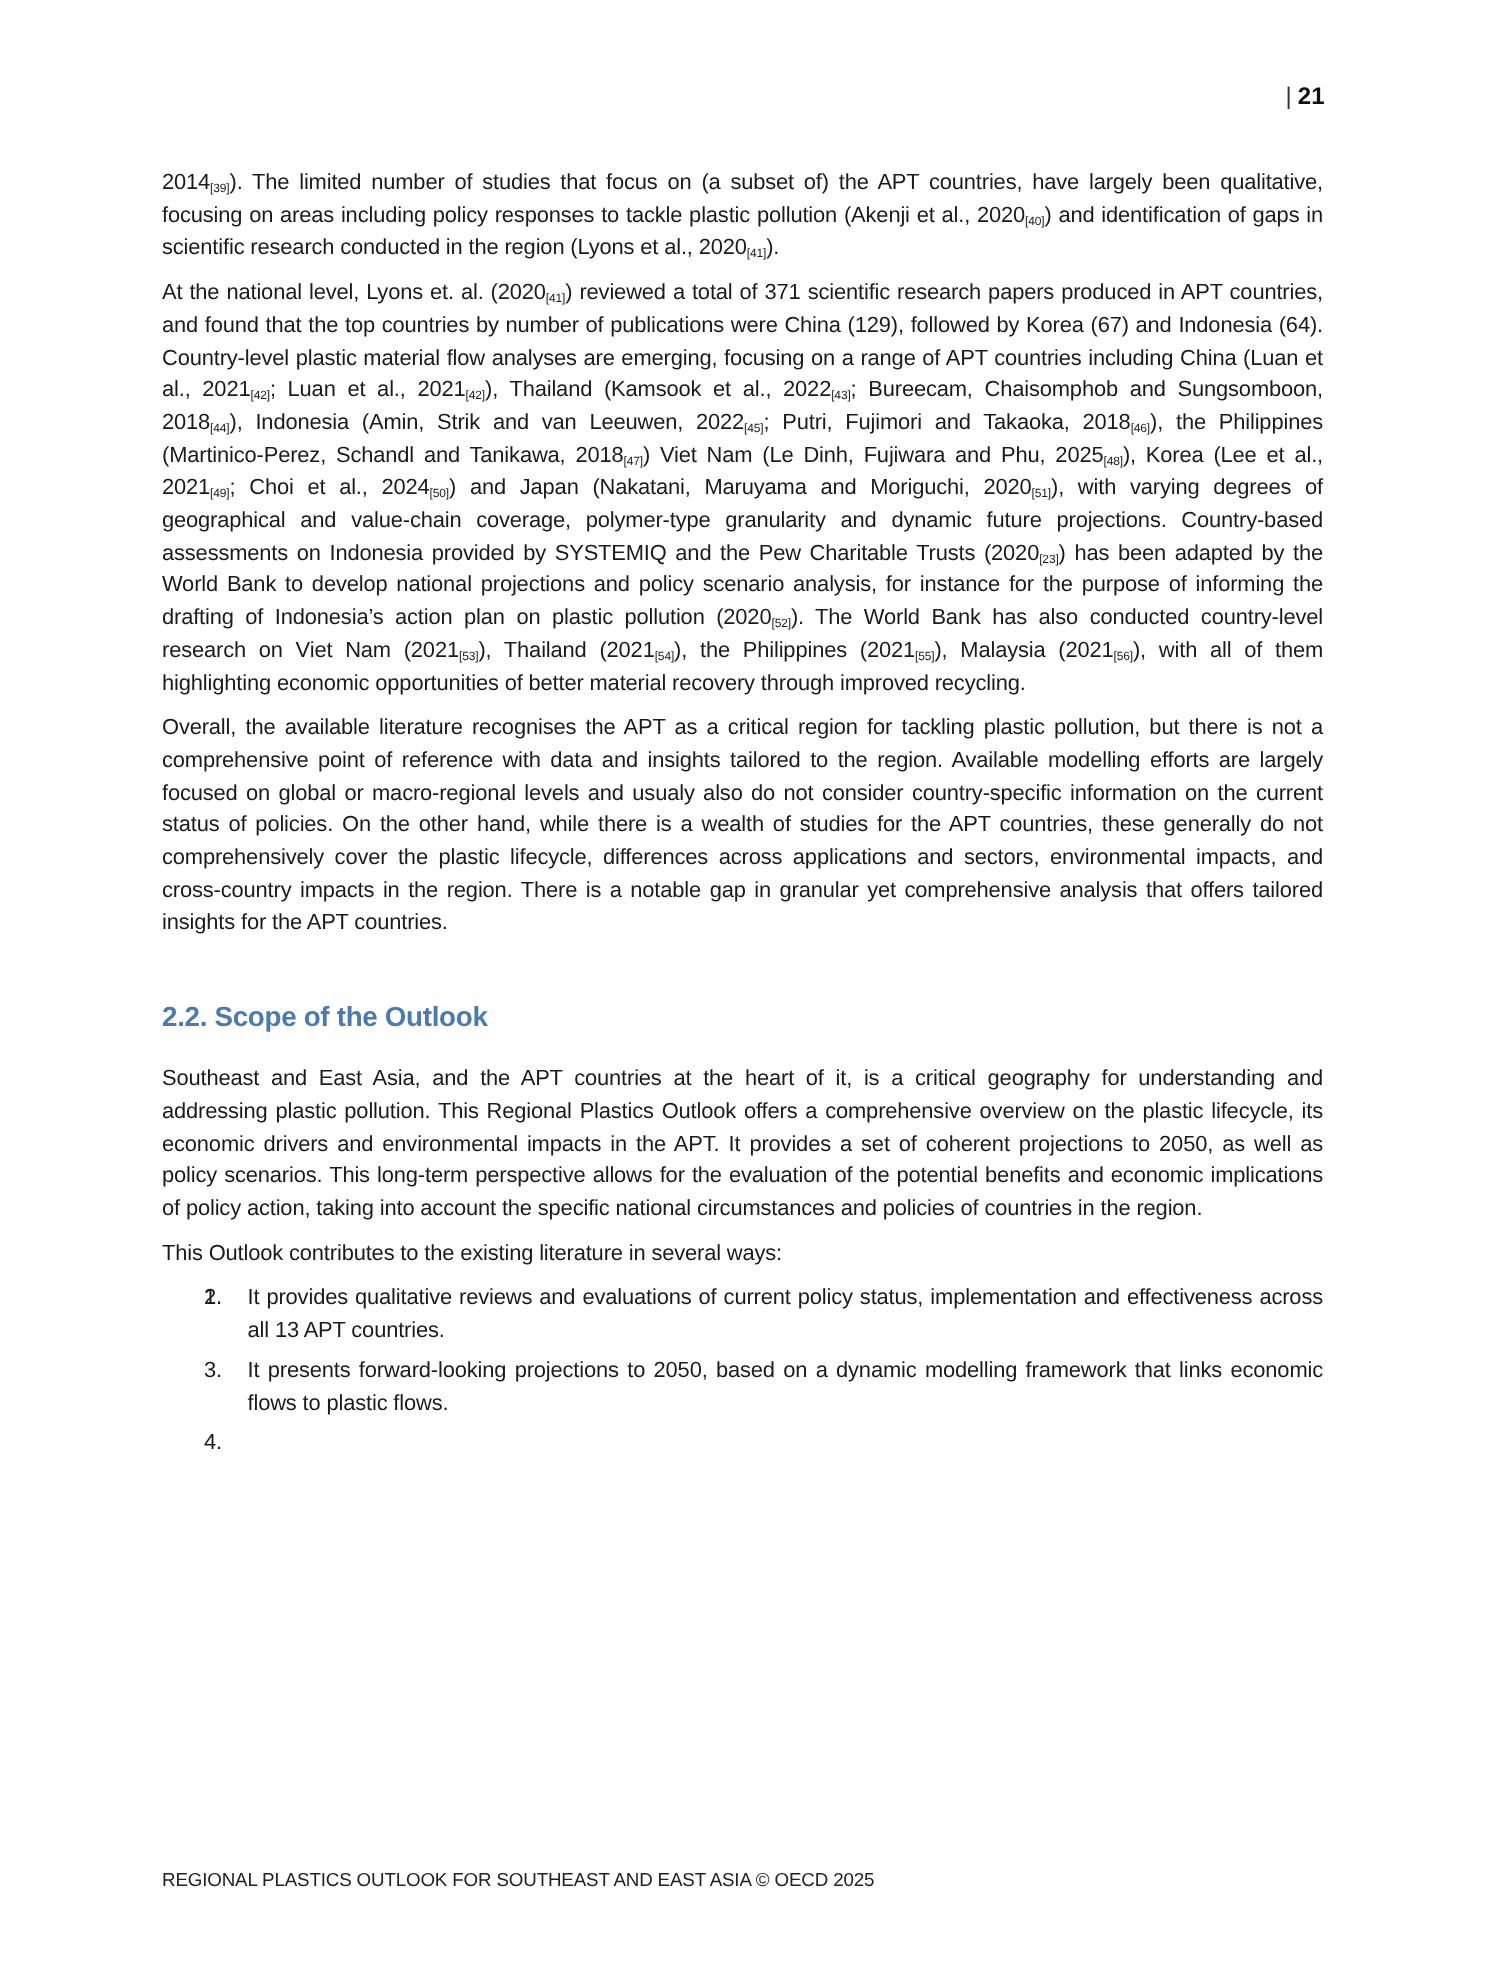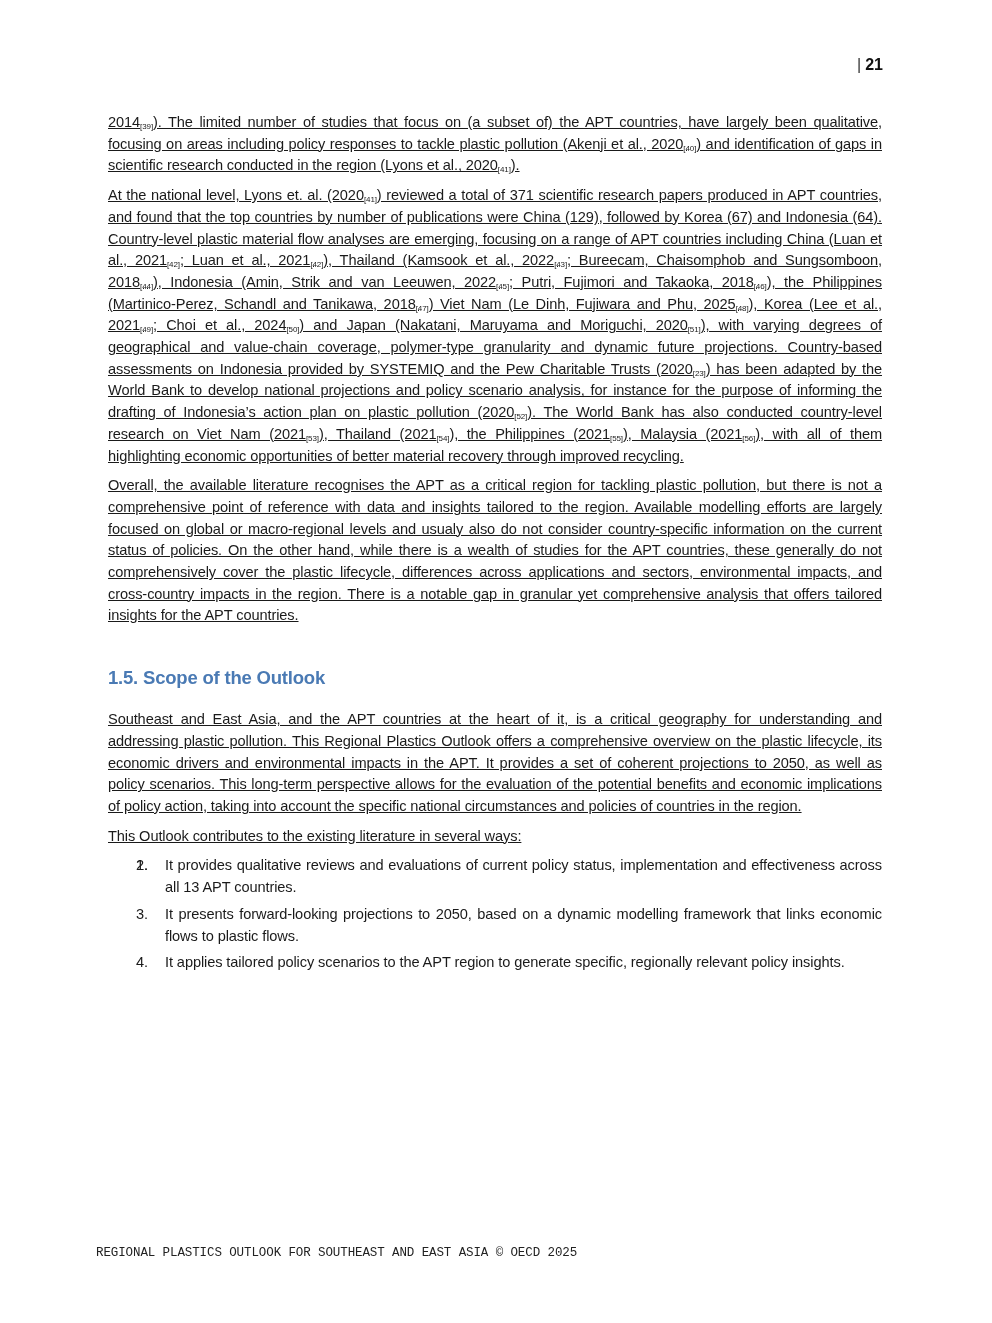--- a/index.html
+++ b/index.html
@@ -11,56 +11,56 @@
       position: absolute; top: 56px; right: 109px;
       font-size: 16px; font-weight: bold; color: #111;
       font-family: "Liberation Sans", sans-serif;
     }
     .page-num .bar { font-weight: normal; color: #333; margin-right: 4px; }
     .content {
       position: absolute; left: 108px; top: 112px; width: 774px;
     }
     p.body {
       margin: 0 0 8px 0; font-size: 14.6px; line-height: 21.7px;
-      text-align: justify; letter-spacing: -0.1px; text-decoration: underline;
+      text-align: justify; letter-spacing: -0.1px;
     }
     sub.ref { font-size: 8px; vertical-align: -2px; line-height: 0; }
     h2.section {
       margin: 40px 0 20px 0; font-size: 18.5px; font-weight: bold;
       color: #4a7ab4; letter-spacing: -0.2px;
     }
     ol.contrib { margin: 6px 0 0 0; padding: 0; list-style: none; }
     ol.contrib li {
       position: relative; padding-left: 57px; margin-bottom: 5px;
       font-size: 14.6px; line-height: 21.7px; text-align: justify; letter-spacing: -0.1px;
     }
     ol.contrib li .num { position: absolute; left: 28px; top: 0; }
     .footer {
-      position: absolute; left: 96px; top: 1246px;
-      font-size: 12.5px; color: #222; letter-spacing: -0.1px; font-family: Liberation Mono, monospace;
+      position: absolute; left: 108px; top: 1246px;
+      font-size: 12.5px; color: #222; letter-spacing: -0.1px;
     }
   </style>
 </head>
 <body>
 
 <div class="page-num">
   <span class="bar">|</span><span>21</span>
 </div>
 
 <div class="content">
   <p class="body">2014<sub class="ref">[39]</sub>). The limited number of studies that focus on (a subset of) the APT countries, have largely been qualitative, focusing on areas including policy responses to tackle plastic pollution (Akenji et al., 2020<sub class="ref">[40]</sub>) and identification of gaps in scientific research conducted in the region (Lyons et al., 2020<sub class="ref">[41]</sub>).</p>
   <p class="body">At the national level, Lyons et. al. (2020<sub class="ref">[41]</sub>) reviewed a total of 371 scientific research papers produced in APT countries, and found that the top countries by number of publications were China (129), followed by Korea (67) and Indonesia (64). Country-level plastic material flow analyses are emerging, focusing on a range of APT countries including China (Luan et al., 2021<sub class="ref">[42]</sub>; Luan et al., 2021<sub class="ref">[42]</sub>), Thailand (Kamsook et al., 2022<sub class="ref">[43]</sub>; Bureecam, Chaisomphob and Sungsomboon, 2018<sub class="ref">[44]</sub>), Indonesia (Amin, Strik and van Leeuwen, 2022<sub class="ref">[45]</sub>; Putri, Fujimori and Takaoka, 2018<sub class="ref">[46]</sub>), the Philippines (Martinico-Perez, Schandl and Tanikawa, 2018<sub class="ref">[47]</sub>) Viet Nam (Le Dinh, Fujiwara and Phu, 2025<sub class="ref">[48]</sub>), Korea (Lee et al., 2021<sub class="ref">[49]</sub>; Choi et al., 2024<sub class="ref">[50]</sub>) and Japan (Nakatani, Maruyama and Moriguchi, 2020<sub class="ref">[51]</sub>), with varying degrees of geographical and value-chain coverage, polymer-type granularity and dynamic future projections. Country-based assessments on Indonesia provided by SYSTEMIQ and the Pew Charitable Trusts (2020<sub class="ref">[23]</sub>) has been adapted by the World Bank to develop national projections and policy scenario analysis, for instance for the purpose of informing the drafting of Indonesia’s action plan on plastic pollution (2020<sub class="ref">[52]</sub>). The World Bank has also conducted country-level research on Viet Nam (2021<sub class="ref">[53]</sub>), Thailand (2021<sub class="ref">[54]</sub>), the Philippines (2021<sub class="ref">[55]</sub>), Malaysia (2021<sub class="ref">[56]</sub>), with all of them highlighting economic opportunities of better material recovery through improved recycling.</p>
   <p class="body">Overall, the available literature recognises the APT as a critical region for tackling plastic pollution, but there is not a comprehensive point of reference with data and insights tailored to the region. Available modelling efforts are largely focused on global or macro-regional levels and usualy also do not consider country-specific information on the current status of policies. On the other hand, while there is a wealth of studies for the APT countries, these generally do not comprehensively cover the plastic lifecycle, differences across applications and sectors, environmental impacts, and cross-country impacts in the region. There is a notable gap in granular yet comprehensive analysis that offers tailored insights for the APT countries.</p>
 
-  <h2 class="section" style="color: rgb(74, 122, 180);">1.5. Scope of the Outlook</h2>
+  <h2 class="section" style="color: rgb(74, 122, 180);">2.2. Scope of the Outlook</h2>
 
   <p class="body">Southeast and East Asia, and the APT countries at the heart of it, is a critical geography for understanding and addressing plastic pollution. This Regional Plastics Outlook offers a comprehensive overview on the plastic lifecycle, its economic drivers and environmental impacts in the APT. It provides a set of coherent projections to 2050, as well as policy scenarios. This long-term perspective allows for the evaluation of the potential benefits and economic implications of policy action, taking into account the specific national circumstances and policies of countries in the region.</p>
   <p class="body">This Outlook contributes to the existing literature in several ways:</p>
 
   <ol class="contrib">
     <li><span class="num">1.</span></li>
     <li><span class="num">2.</span><span>It provides qualitative reviews and evaluations of current policy status, implementation and effectiveness across all 13 APT countries.</span></li>
     <li><span class="num">3.</span><span>It presents forward-looking projections to 2050, based on a dynamic modelling framework that links economic flows to plastic flows.</span></li>
-    <li><span class="num">4.</span><span>It applies tailored policy scenarios to the APT region to generate specific, regionally relevant policy insights.</span></li>
+    <li><span class="num">4.</span></li>
   </ol>
 </div>
 
 <div class="footer">REGIONAL PLASTICS OUTLOOK FOR SOUTHEAST AND EAST ASIA © OECD 2025</div>
 
 </body></html>

